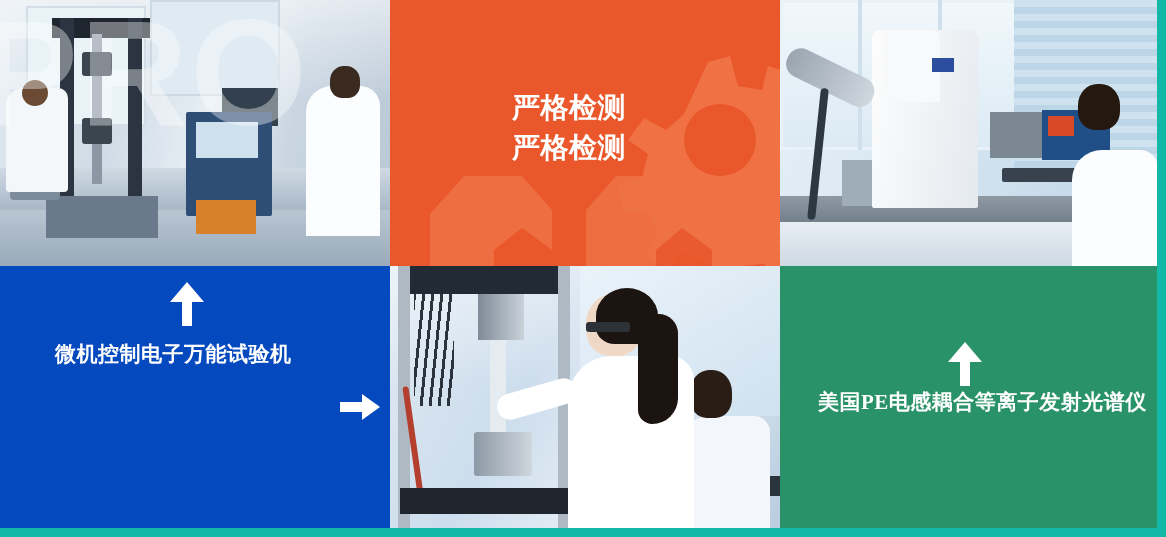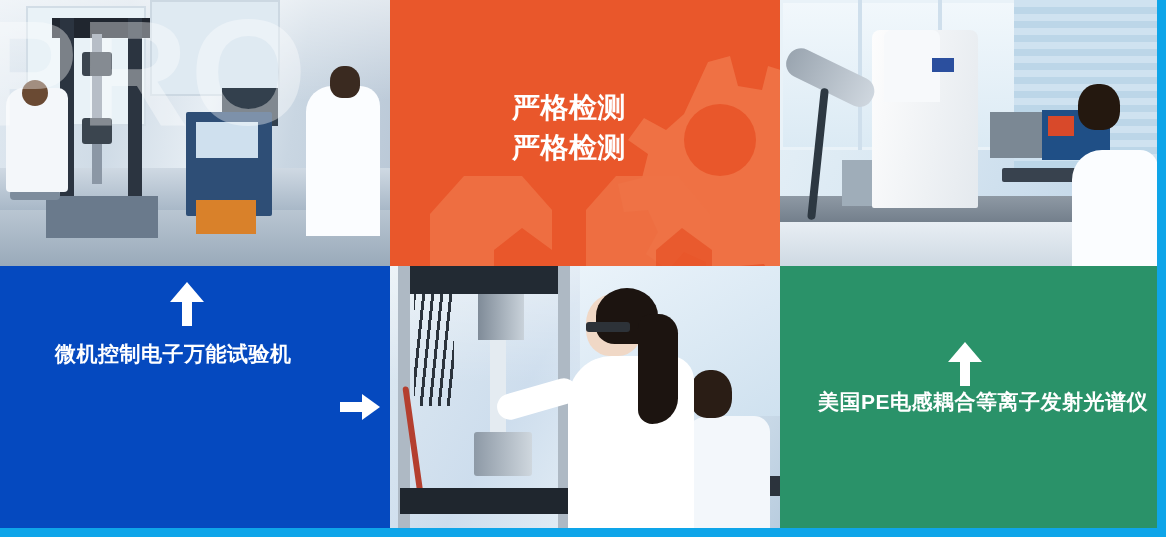--- a/index.html
+++ b/index.html
@@ -8,21 +8,21 @@
     padding: 0;
     background: #ffffff;
   }
   body {
     font-family: "Liberation Sans", "DejaVu Sans", sans-serif;
   }
   #stage {
     position: relative;
     width: 1166px;
     height: 537px;
-    background: #0ea5e9;
+    background: #14b8a6;
     overflow: hidden;
   }
 
   .cell {
     position: absolute;
     overflow: hidden;
   }
 
   
   .photo { background: #e8edf2; }
@@ -108,20 +108,21 @@
   .photo-bc .arm1 { position:absolute; left:106px; top:120px; width:82px; height:26px; background:#ffffff; border-radius:13px; transform: rotate(-16deg); }
   .photo-bc .glasses { position:absolute; left:196px; top:56px; width:44px; height:10px; background:#2d3238; border-radius:3px; }
   .photo-bc .coat2 { position:absolute; left:290px; top:150px; width:90px; height:120px; background:#f3f7fb; border-radius:30px 16px 0 0; }
   .photo-bc .head2 { position:absolute; left:300px; top:104px; width:42px; height:48px; background:#2a1d15; border-radius:46% 46% 40% 40%; }
   .photo-bc .bench2 { position:absolute; left:260px; top:210px; width:130px; height:20px; background:#2b333c; }
 
   
   .panel {
     position: absolute;
     overflow: hidden;
+    font-family: Liberation Serif, serif;
   }
 
   .panel-text {
     position: absolute;
     color: #ffffff;
     font-weight: 700;
     white-space: nowrap;
     letter-spacing: 0.5px;
   }
 

